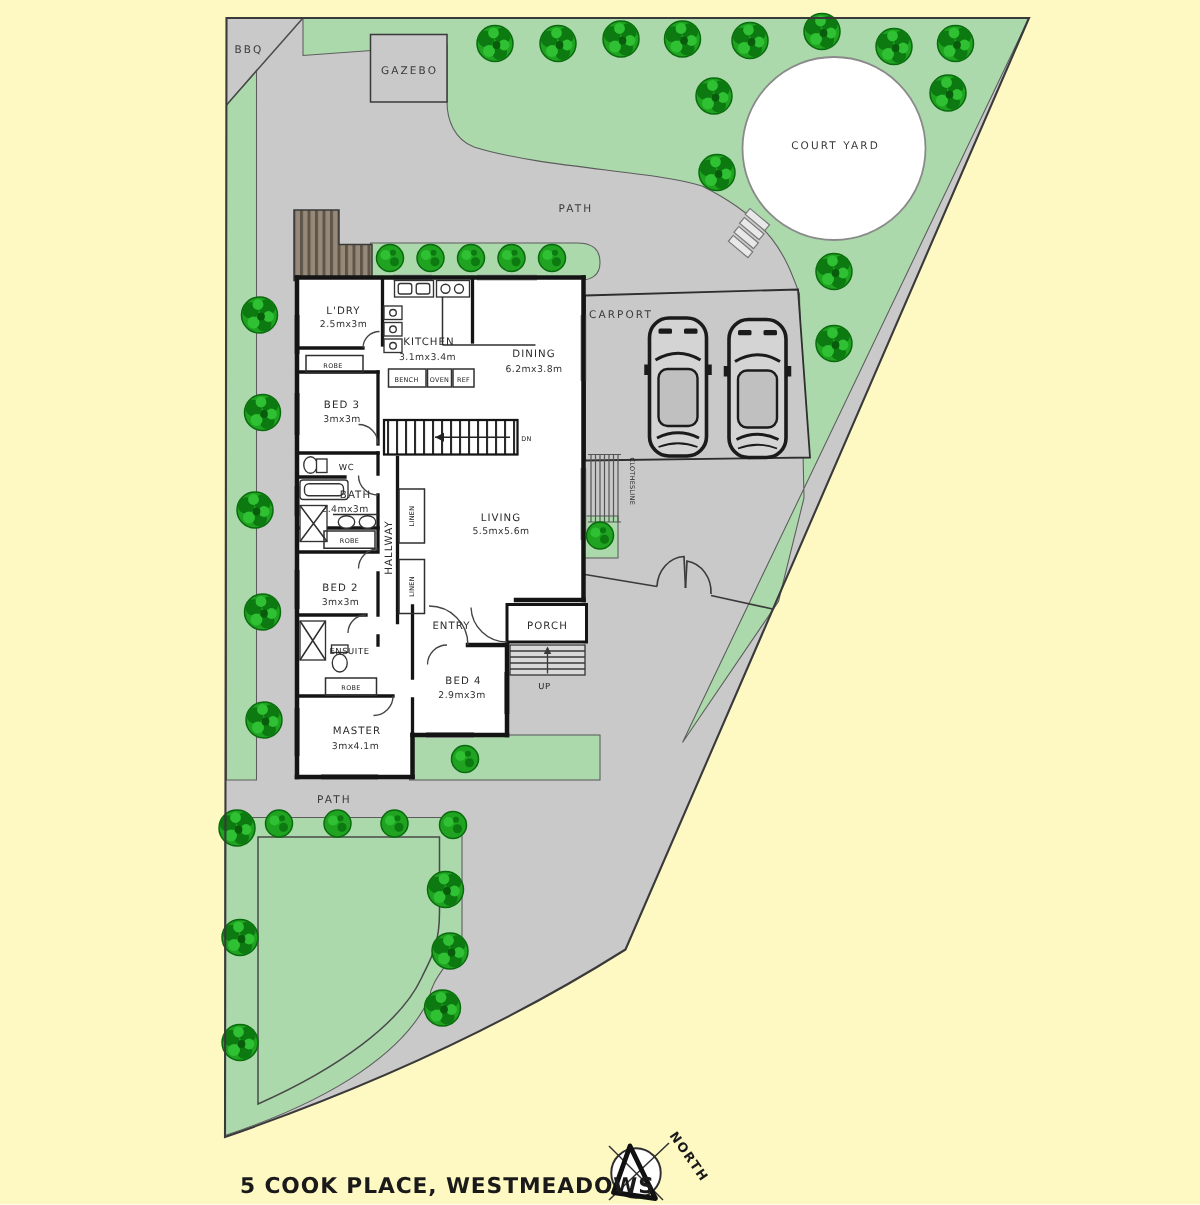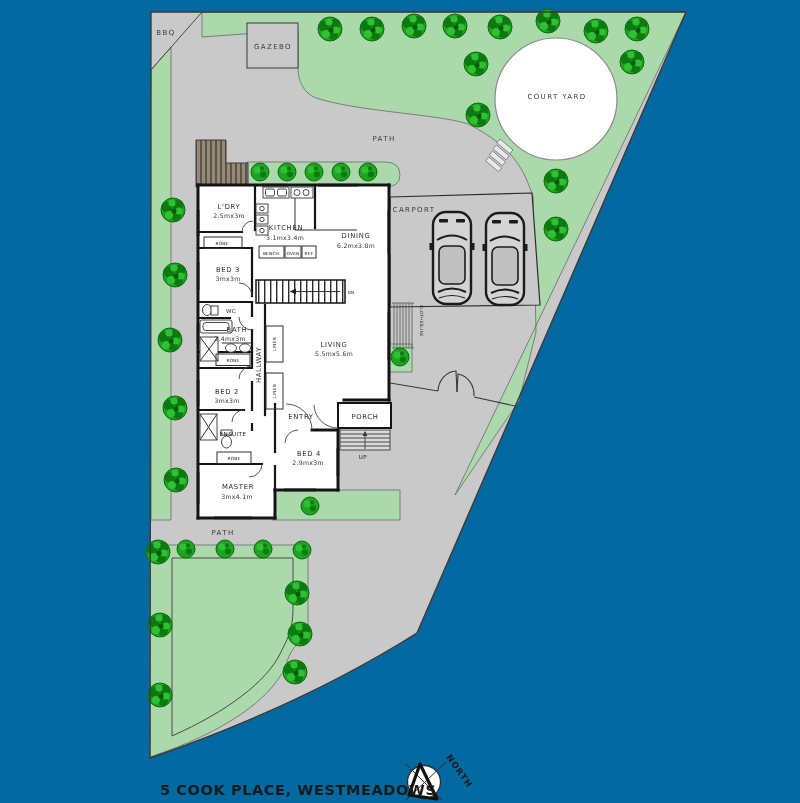--- a/index.html
+++ b/index.html
@@ -1,16 +1,16 @@
 <!DOCTYPE html>
 <html><head>
 <meta charset="utf-8">
 <style>
   html,body{margin:0;padding:0;background:#ffffff;}
-  #stage{position:relative;width:800px;height:803px;background:#0369a1;overflow:hidden;}
+  #stage{position:relative;width:800px;height:803px;background:#fef9c3;overflow:hidden;}
   svg{display:block;}
   text{font-family:"DejaVu Sans",sans-serif;fill:#2e2e2e;}
   .site-lbl{font-size:7px;letter-spacing:1.4px;fill:#3a3a3a;}
   .room-lbl{font-size:6.8px;letter-spacing:0.7px;fill:#2b2b2b;}
   .dim-lbl{font-size:6.2px;letter-spacing:0.3px;fill:#333;}
   .tiny-lbl{font-size:4.3px;letter-spacing:0.2px;fill:#222;}
   .small-lbl{font-size:5.6px;letter-spacing:0.4px;fill:#222;}
   .addr{font-size:14.5px;font-weight:bold;letter-spacing:0.6px;fill:#1a1a1a;}
   .north-lbl{font-size:8.5px;font-weight:bold;letter-spacing:1px;fill:#1a1a1a;}
   .wall{stroke:#141414;stroke-width:3;fill:none;stroke-linecap:square;}

